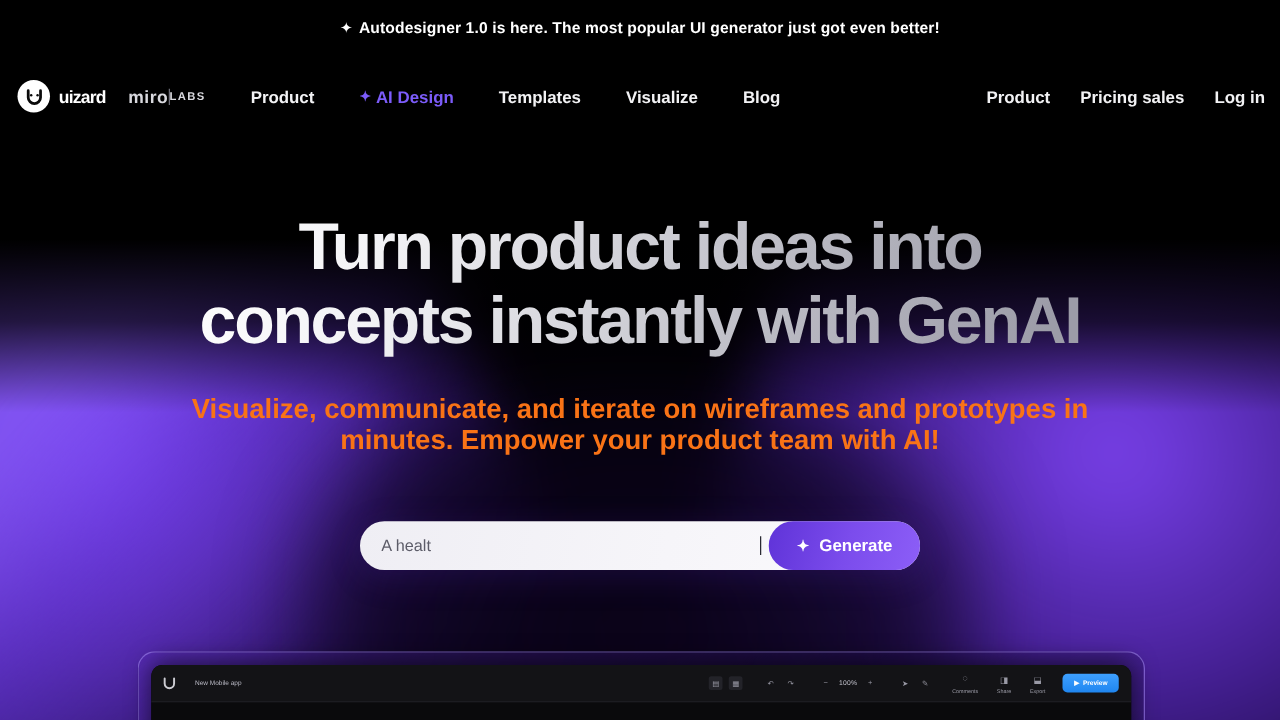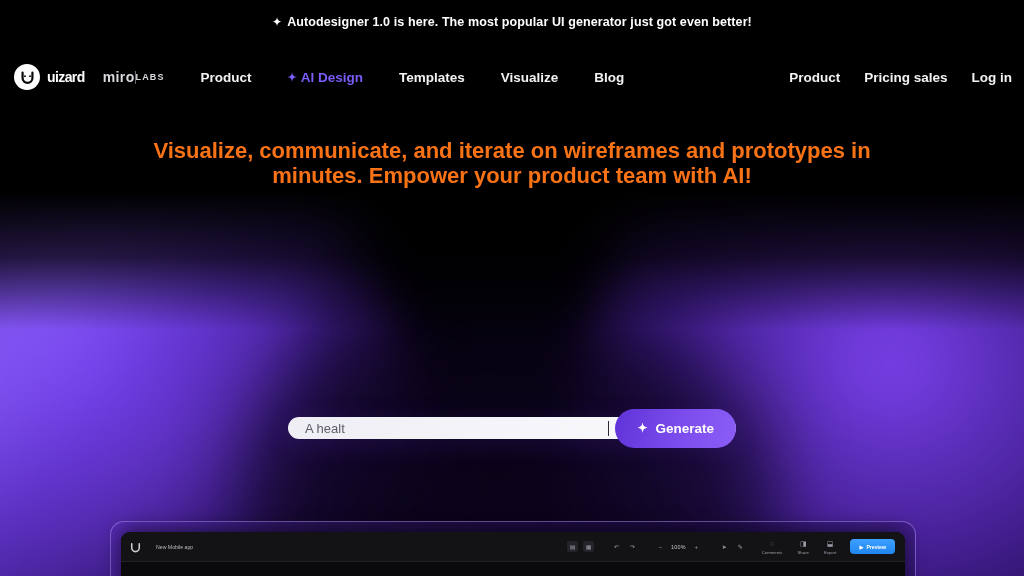--- a/index.html
+++ b/index.html
@@ -98,21 +98,21 @@
   }
   #headline .l2 { display:block; }
   #subhead {
     margin:28px auto 0; max-width:780px;
     font-size:22px; line-height:25px; font-weight:700; color:#f97316;
   }
 
   
   #prompt {
     position:absolute; left:288px; top:417px; z-index:18;
-    width:448px; height:22px;
+    width:448px; height:39px;
     background:linear-gradient(100deg,#efeef4 0%,#f6f5f9 55%,#fbfafd 100%);
     border-radius:20px;
     display:flex; align-items:center;
     box-shadow:0 6px 26px rgba(80,40,180,.22);
   }
   #prompt-input {
     flex:1; border:0; outline:0; background:transparent;
     padding:0 14px 0 17px;
     font-family:"Liberation Sans", sans-serif;
     font-size:13px; color:#5c5c68;
@@ -219,20 +219,24 @@
   </div>
 
   <div class="nav-right">
     <a class="nav-link">Product</a>
     <a class="nav-link">Pricing sales</a>
     <a class="nav-link">Log in</a>
   </div>
 </nav>
 
 <section id="hero">
+  <h1 id="headline">
+    <span>Turn product ideas into</span>
+    <span class="l2">concepts instantly with GenAI</span>
+  </h1>
   <p id="subhead">Visualize, communicate, and iterate on wireframes and prototypes in minutes. Empower your product team with AI!</p>
 </section>
 
 <div id="prompt">
   <input id="prompt-input" type="text" placeholder="Describe your app idea" value="A healt" style="">
   <span class="caret"></span>
   <button id="generate-btn">
     <span class="spark">✦</span>
     <span>Generate</span>
   </button>

